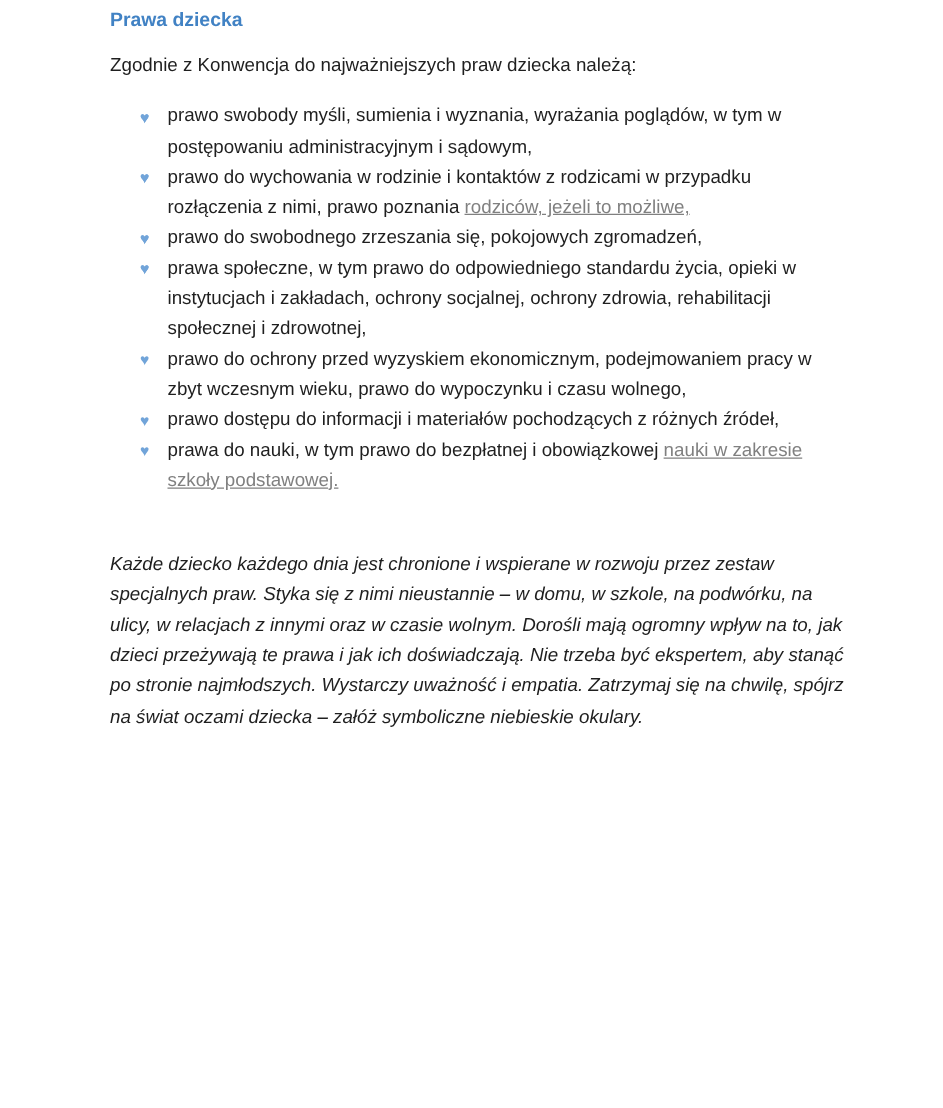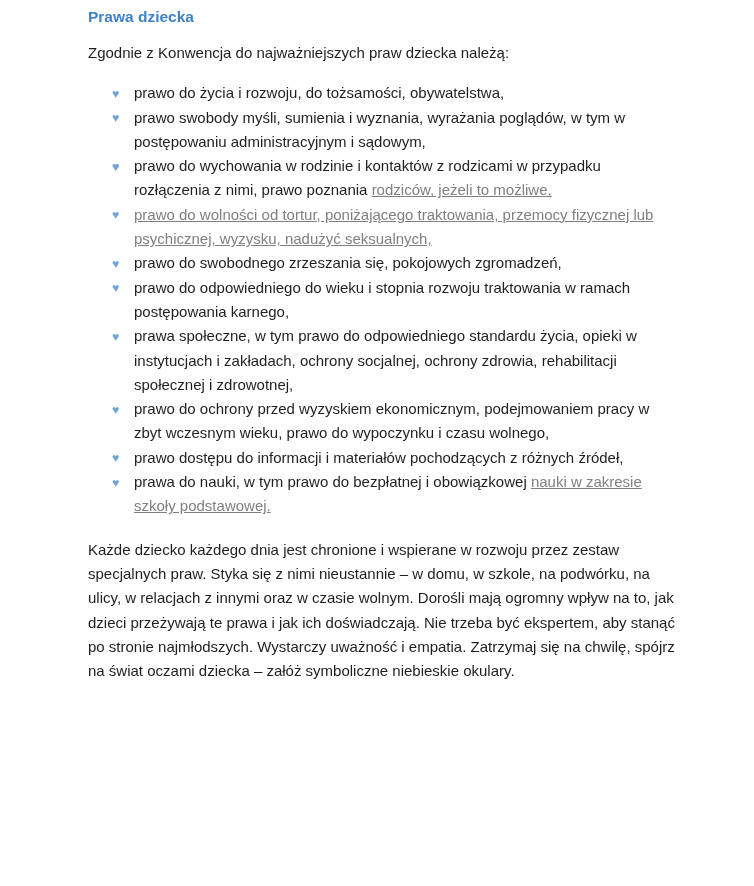--- a/index.html
+++ b/index.html
@@ -49,36 +49,37 @@
     color: var(--bullet, #71a4d9);
   }
   .muted {
     color: var(--muted, #808080);
     text-decoration: underline;
   }
   .body-para {
     margin: 10px 0 0 0;
   }
   .body-para.first {
-    margin-top: 19px;
+    margin-top: 43px;
+    font-style: italic;
   }
 </style>
 </head>
 <body>
 
 <div class="page">
   <h1 class="title">Prawa dziecka</h1>
   <p class="intro">Zgodnie z Konwencja do najważniejszych praw dziecka należą:</p>
   <ul class="rights-list" id="rights-list">
-      <li><span class="heart">♥</span><span>prawo do życia i rozwoju, do tożsamości, obywatelstwa,</span></li>
+      <li><span class="heart">♥</span></li>
       <li><span class="heart">♥</span><span>prawo swobody myśli, sumienia i wyznania, wyrażania poglądów, w tym w postępowaniu administracyjnym i sądowym,</span></li>
       <li><span class="heart">♥</span></li>
       <li><span class="heart">♥</span><span>prawo do wychowania w rodzinie i kontaktów z rodzicami w przypadku rozłączenia z nimi, prawo poznania </span><span class="muted">rodziców, jeżeli to możliwe,</span></li>
-      <li><span class="heart">♥</span><span class="muted">prawo do wolności od tortur, poniżającego traktowania, przemocy fizycznej lub psychicznej, wyzysku, nadużyć seksualnych,</span></li>
+      <li><span class="heart">♥</span></li>
       <li><span class="heart">♥</span><span>prawo do swobodnego zrzeszania się, pokojowych zgromadzeń,</span></li>
-      <li><span class="heart">♥</span><span>prawo do odpowiedniego do wieku i stopnia rozwoju traktowania w ramach postępowania karnego,</span></li>
+      <li><span class="heart">♥</span></li>
       <li><span class="heart">♥</span><span>prawa społeczne, w tym prawo do odpowiedniego standardu życia, opieki w instytucjach i zakładach, ochrony socjalnej, ochrony zdrowia, rehabilitacji społecznej i zdrowotnej,</span></li>
       <li><span class="heart">♥</span><span>prawo do ochrony przed wyzyskiem ekonomicznym, podejmowaniem pracy w zbyt wczesnym wieku, prawo do wypoczynku i czasu wolnego,</span></li>
       <li><span class="heart">♥</span><span>prawo dostępu do informacji i materiałów pochodzących z różnych źródeł,</span></li>
       <li><span class="heart">♥</span><span>prawa do nauki, w tym prawo do bezpłatnej i obowiązkowej </span><span class="muted">nauki w zakresie szkoły podstawowej.</span></li>
     </ul>
   <p class="body-para first">Każde dziecko każdego dnia jest chronione i wspierane w rozwoju przez zestaw specjalnych praw. Styka się z nimi nieustannie – w domu, w szkole, na podwórku, na ulicy, w relacjach z innymi oraz w czasie wolnym. Dorośli mają ogromny wpływ na to, jak dzieci przeżywają te prawa i jak ich doświadczają. Nie trzeba być ekspertem, aby stanąć po stronie najmłodszych. Wystarczy uważność i empatia. Zatrzymaj się na chwilę, spójrz na świat oczami dziecka – załóż symboliczne niebieskie okulary.</p>
 </div>
 
 </body></html>

